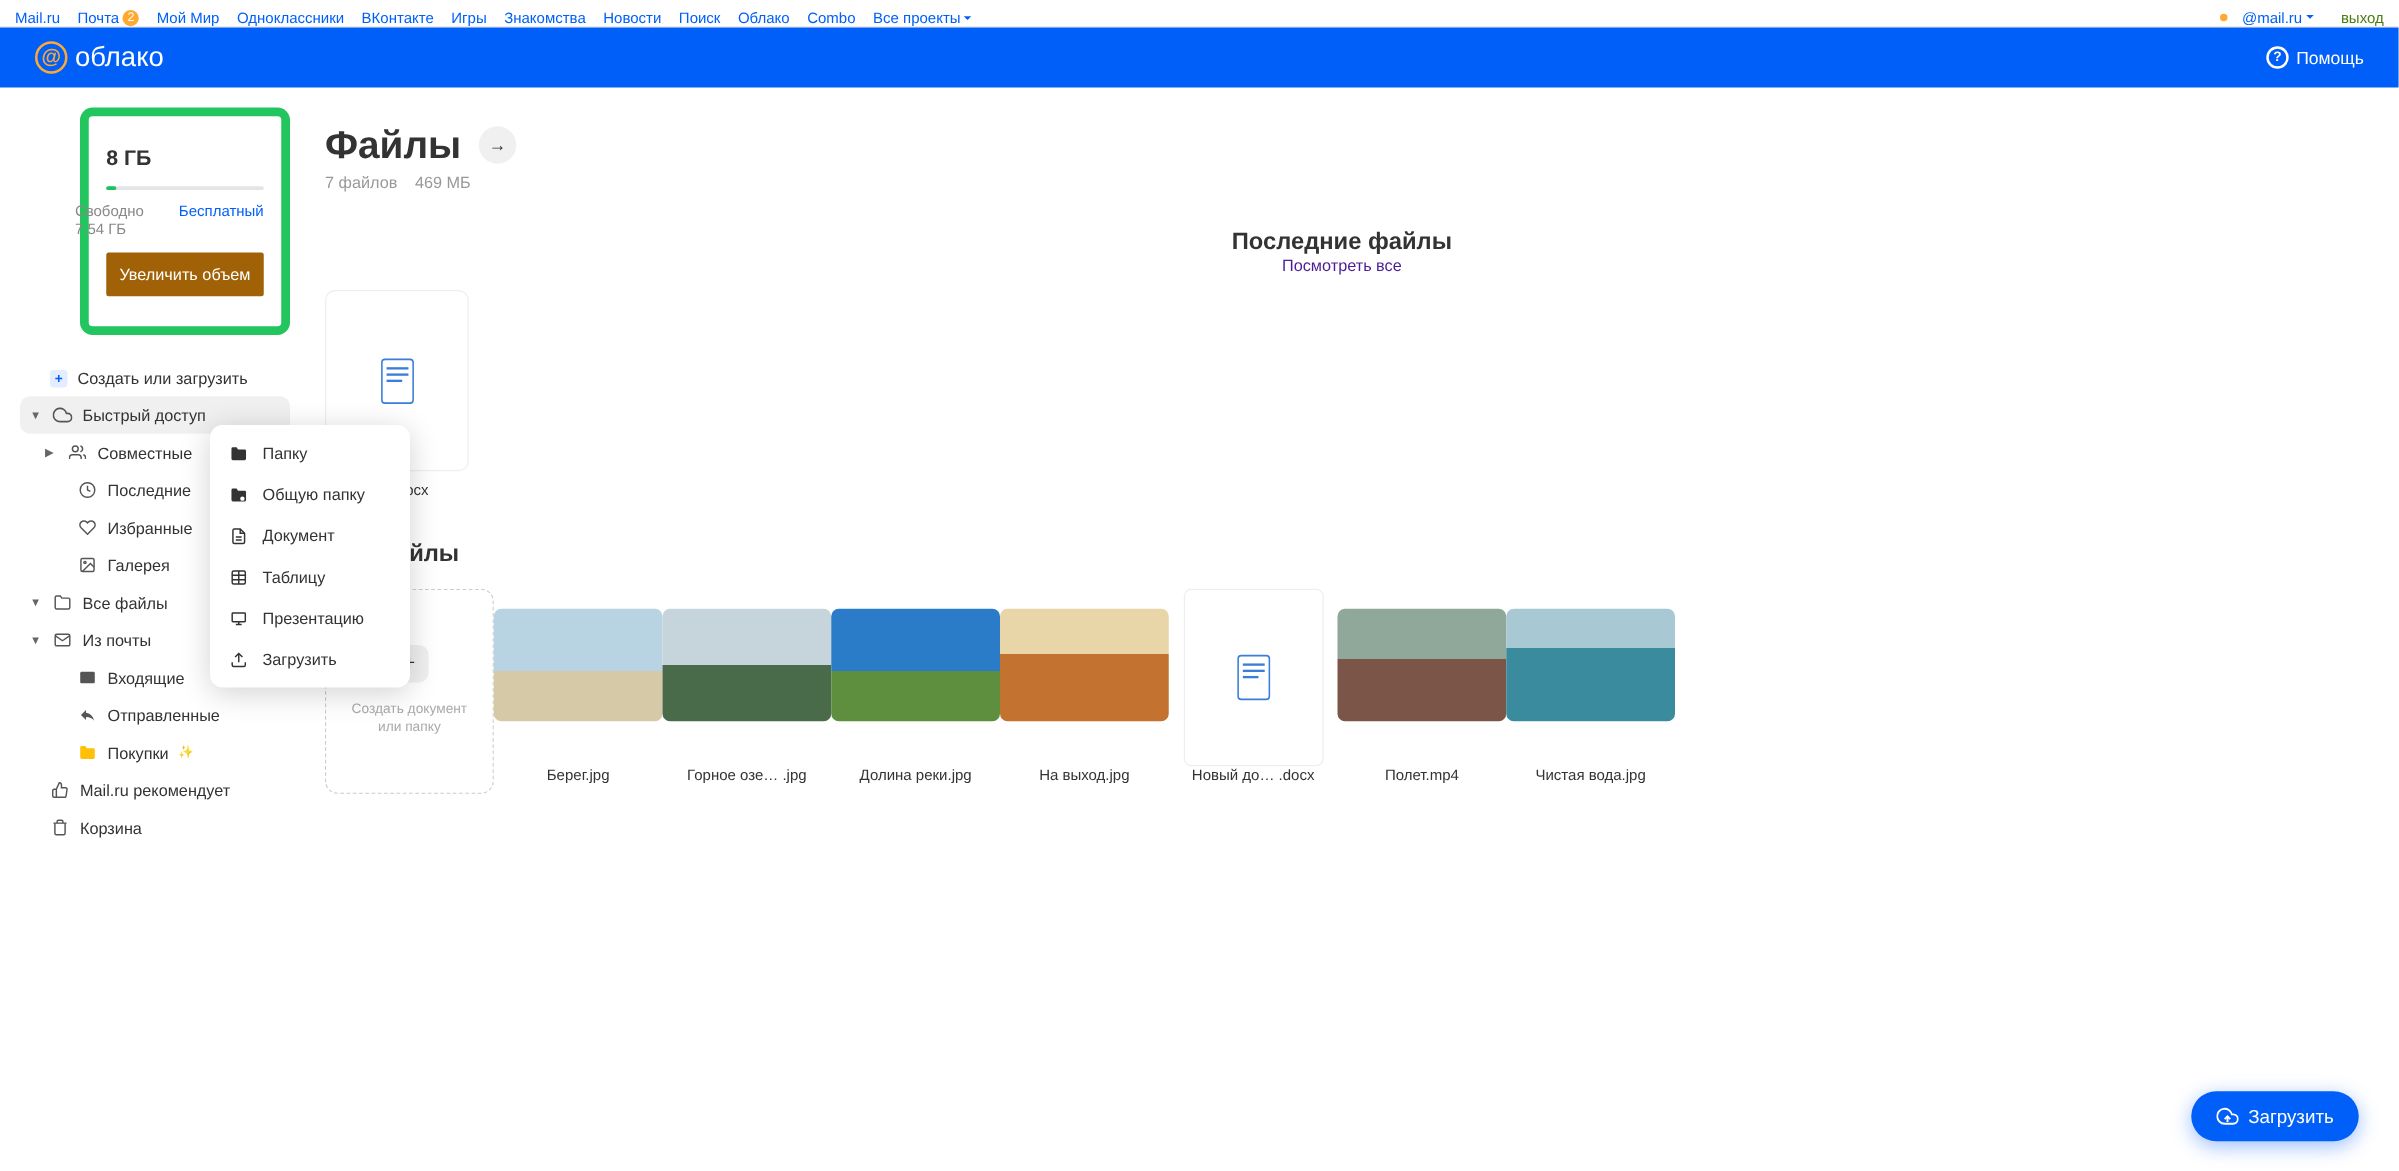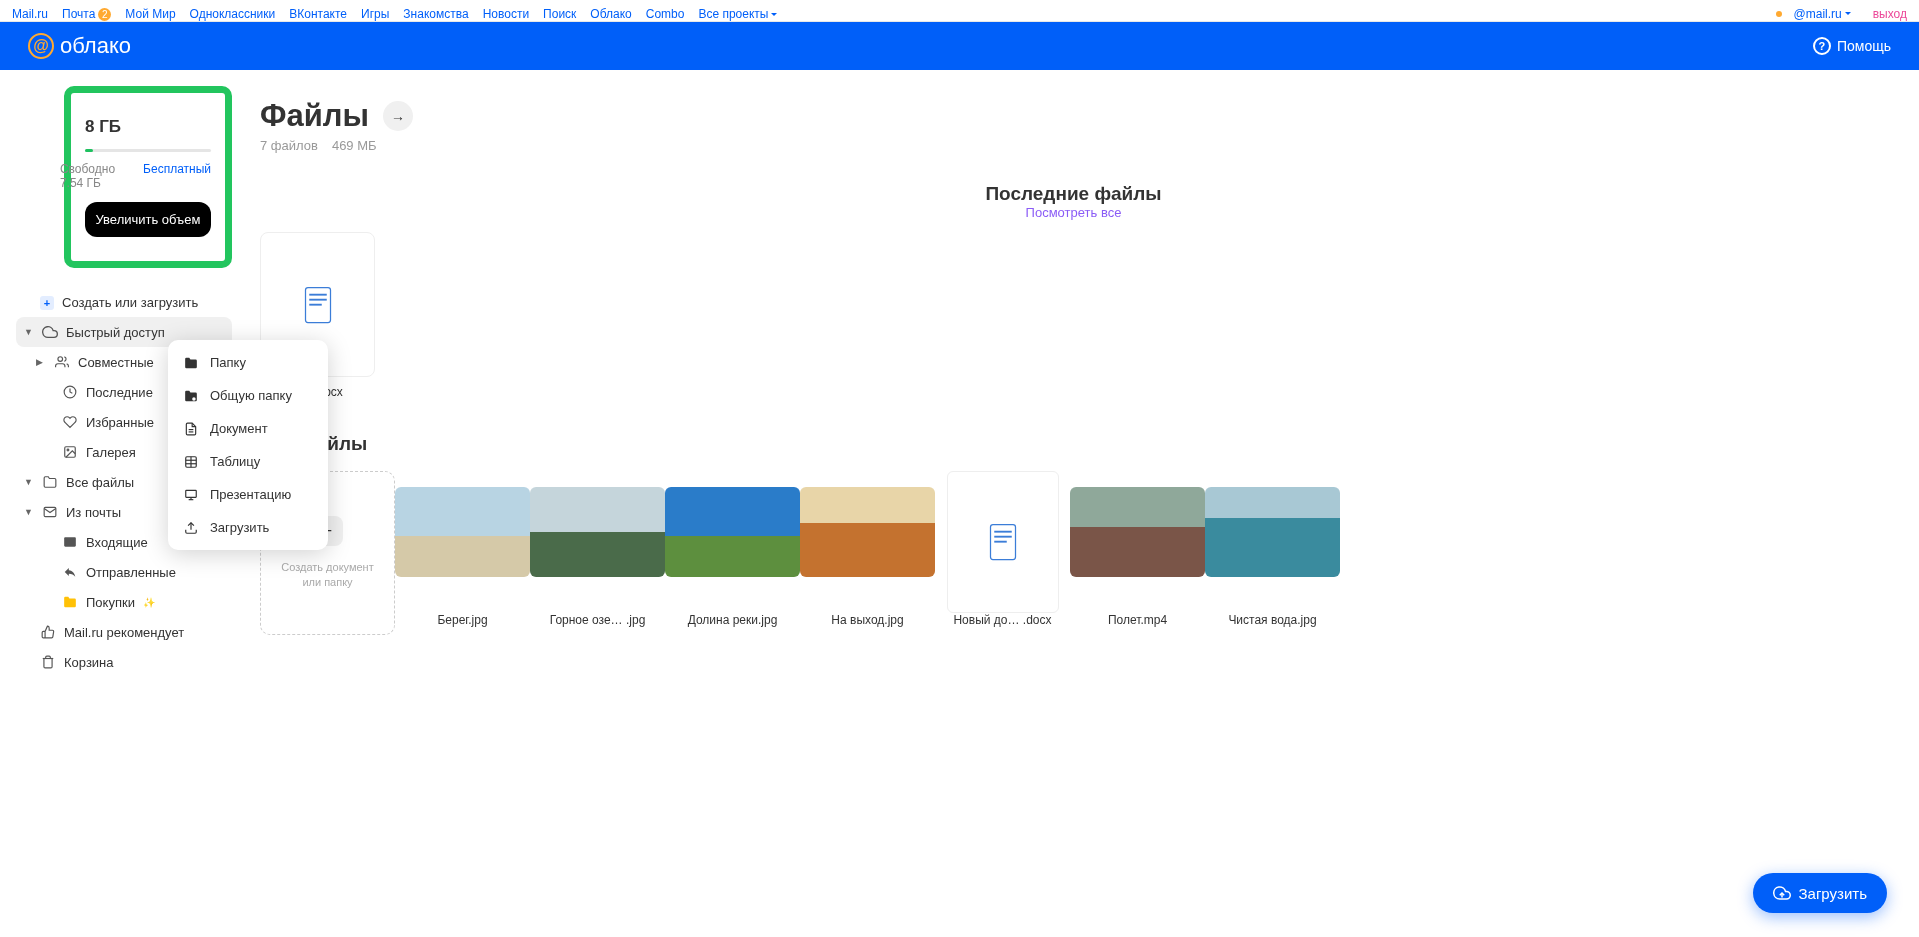--- a/index.html
+++ b/index.html
@@ -4,21 +4,21 @@
 <style>
 * { margin: 0; padding: 0; box-sizing: border-box; font-family: Arial, Helvetica, sans-serif; }
 body { background: #fff; color: #333; font-size: 13px; width: 1919px; }
 
 
 .topnav { height: 22px; display: flex; align-items: flex-end; padding: 0 12px; background: #fff; border-bottom: 1px solid #e8e8e8; font-size: 12px; }
 .topnav-left { display: flex; gap: 14px; }
 .topnav-left a { color: #005ff9; text-decoration: none; display: flex; align-items: center; gap: 3px; }
 .topnav-right { margin-left: auto; display: flex; gap: 12px; align-items: center; }
 .topnav-right .email { color: #005ff9; }
-.topnav-right .logout { color: #ec4899; padding-left: 10px; }
+.topnav-right .logout { color: #4d7c0f; padding-left: 10px; }
 .badge-count { background: #ffa930; color: #fff; border-radius: 50%; width: 13px; height: 13px; display: inline-flex; align-items: center; justify-content: center; font-size: 10px; }
 .dot { width: 6px; height: 6px; border-radius: 50%; background: #ffa930; }
 .chev { border: 3px solid transparent; border-top-color: #005ff9; margin-top: 3px; }
 
 
 .blueheader { height: 48px; background: #005ff9; display: flex; align-items: center; padding: 0 28px; color: #fff; }
 .logo { display: flex; align-items: center; gap: 6px; font-size: 22px; }
 .logo-icon { width: 26px; height: 26px; border: 2.5px solid #ffa930; border-radius: 50%; display: flex; align-items: center; justify-content: center; color: #ffa930; font-weight: bold; font-size: 16px; }
 .help { margin-left: auto; display: flex; align-items: center; gap: 6px; font-size: 14px; }
 .help-icon { width: 18px; height: 18px; border: 2px solid #fff; border-radius: 50%; display: flex; align-items: center; justify-content: center; font-size: 11px; font-weight: bold; }
@@ -28,21 +28,21 @@
 .sidebar { width: 248px; padding: 16px; }
 .main { flex: 1; padding: 28px 32px 28px 12px; }
 
 
 .storage-card { border: 7px solid #22c55e; border-radius: 10px; padding: 24px 14px; margin-left: 48px; }
 .storage-size { font-size: 17px; font-weight: bold; color: #333; }
 .storage-bar { height: 3px; background: #e5e5e5; border-radius: 2px; margin: 12px 0 10px 0; position: relative; }
 .storage-fill { position: absolute; left: 0; top: 0; height: 100%; width: 6%; background: #1ec15f; border-radius: 2px; }
 .storage-info { display: flex; justify-content: flex-end; font-size: 12px; color: #888; margin-bottom: 12px; gap: 28px; }
 .storage-info .plan { color: #005ff9; }
-.storage-btn { width: 100%; background: #000000; color: #fff; border: none; border-radius: 12px; padding: 10px 0; font-size: 13px; cursor: pointer; }
+.storage-btn { width: 100%; background: #a16207; color: #fff; border: none; border-radius: 2px; padding: 10px 0; font-size: 13px; cursor: pointer; }
 
 
 .tree { margin-top: 20px; }
 .tree-item { display: flex; align-items: center; gap: 8px; padding: 7px 8px; border-radius: 8px; cursor: pointer; font-size: 13px; color: #333; }
 .tree-item.active { background: #f0f0f0; }
 .tree-toggle { width: 10px; font-size: 9px; color: #666; }
 .tree-icon { width: 16px; height: 16px; display: flex; align-items: center; justify-content: center; color: #555; }
 .plus-box { width: 14px; height: 14px; background: #e3edff; color: #005ff9; border-radius: 3px; display: flex; align-items: center; justify-content: center; font-size: 11px; font-weight: bold; }
 .tree-indent-2 { padding-left: 46px; }
 .tree-toggle-1 { width: 10px; font-size: 9px; color: #666; margin-left: 12px; }
@@ -51,21 +51,21 @@
 
 
 .page-title-row { display: flex; align-items: center; gap: 14px; margin-bottom: 4px; }
 .page-title { font-size: 31px; font-weight: bold; }
 .round-btn { width: 30px; height: 30px; border-radius: 50%; background: #f0f0f0; display: flex; align-items: center; justify-content: center; cursor: pointer; font-size: 14px; }
 .page-sub { color: #999; font-size: 13px; margin-bottom: 30px; }
 .page-sub span { margin-right: 14px; }
 
 .section-head { display: flex; justify-content: space-between; align-items: center; margin-bottom: 12px; flex-direction: column; }
 .section-title { font-size: 19px; font-weight: bold; }
-.viewall { color: #8b5cf6; font-size: 13px; cursor: pointer; }
+.viewall { color: #4c1d95; font-size: 13px; cursor: pointer; }
 
 .recent-row { display: flex; gap: 16px; margin-bottom: 34px; }
 .recent-card { width: 115px; }
 .recent-thumb { width: 115px; height: 145px; background: #fff; border: 1px solid #eee; border-radius: 8px; margin-bottom: 8px; display: flex; align-items: center; justify-content: center; }
 .recent-name { font-size: 12px; text-align: center; color: #333; }
 
 .files-grid { display: flex; flex-wrap: wrap; }
 .add-tile { width: 135px; height: 164px; border: 1.5px dashed #ccc; border-radius: 10px; display: flex; flex-direction: column; align-items: center; justify-content: center; gap: 14px; cursor: pointer; }
 .add-tile .plus-round { width: 30px; height: 30px; background: #f0f0f0; border-radius: 8px; display: flex; align-items: center; justify-content: center; font-size: 16px; }
 .add-tile .add-caption { font-size: 11px; color: #aaa; text-align: center; line-height: 1.4; padding: 0 10px; }

